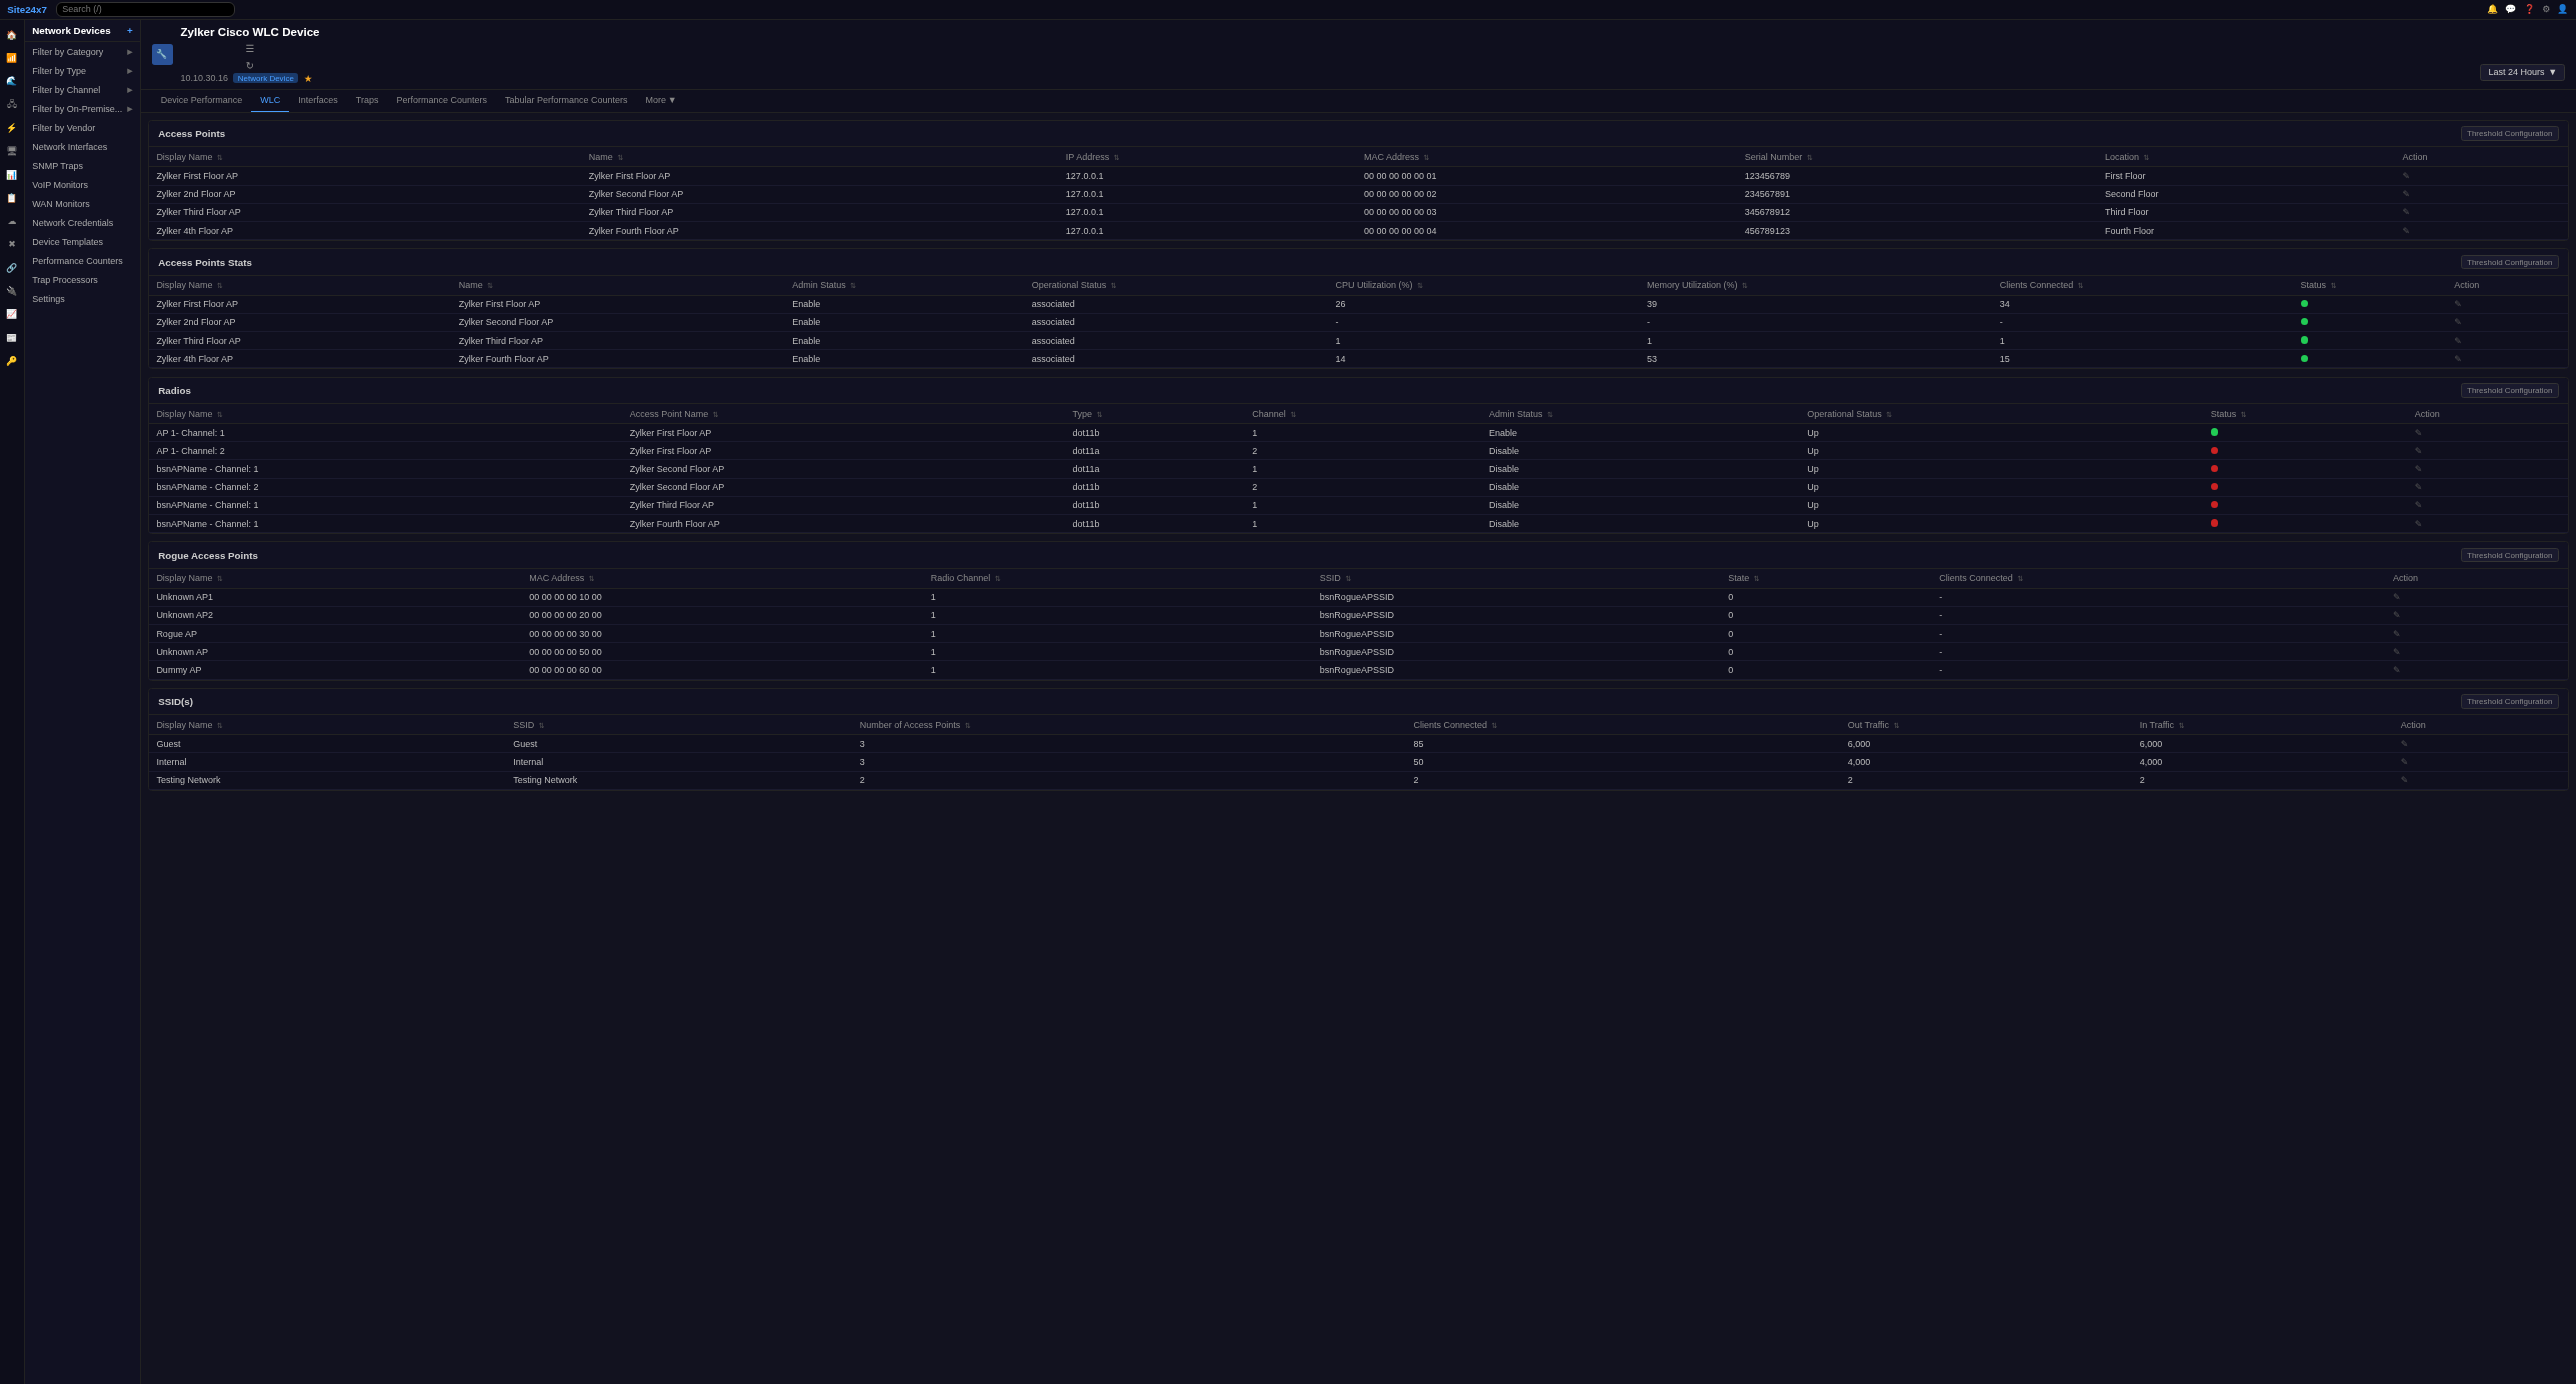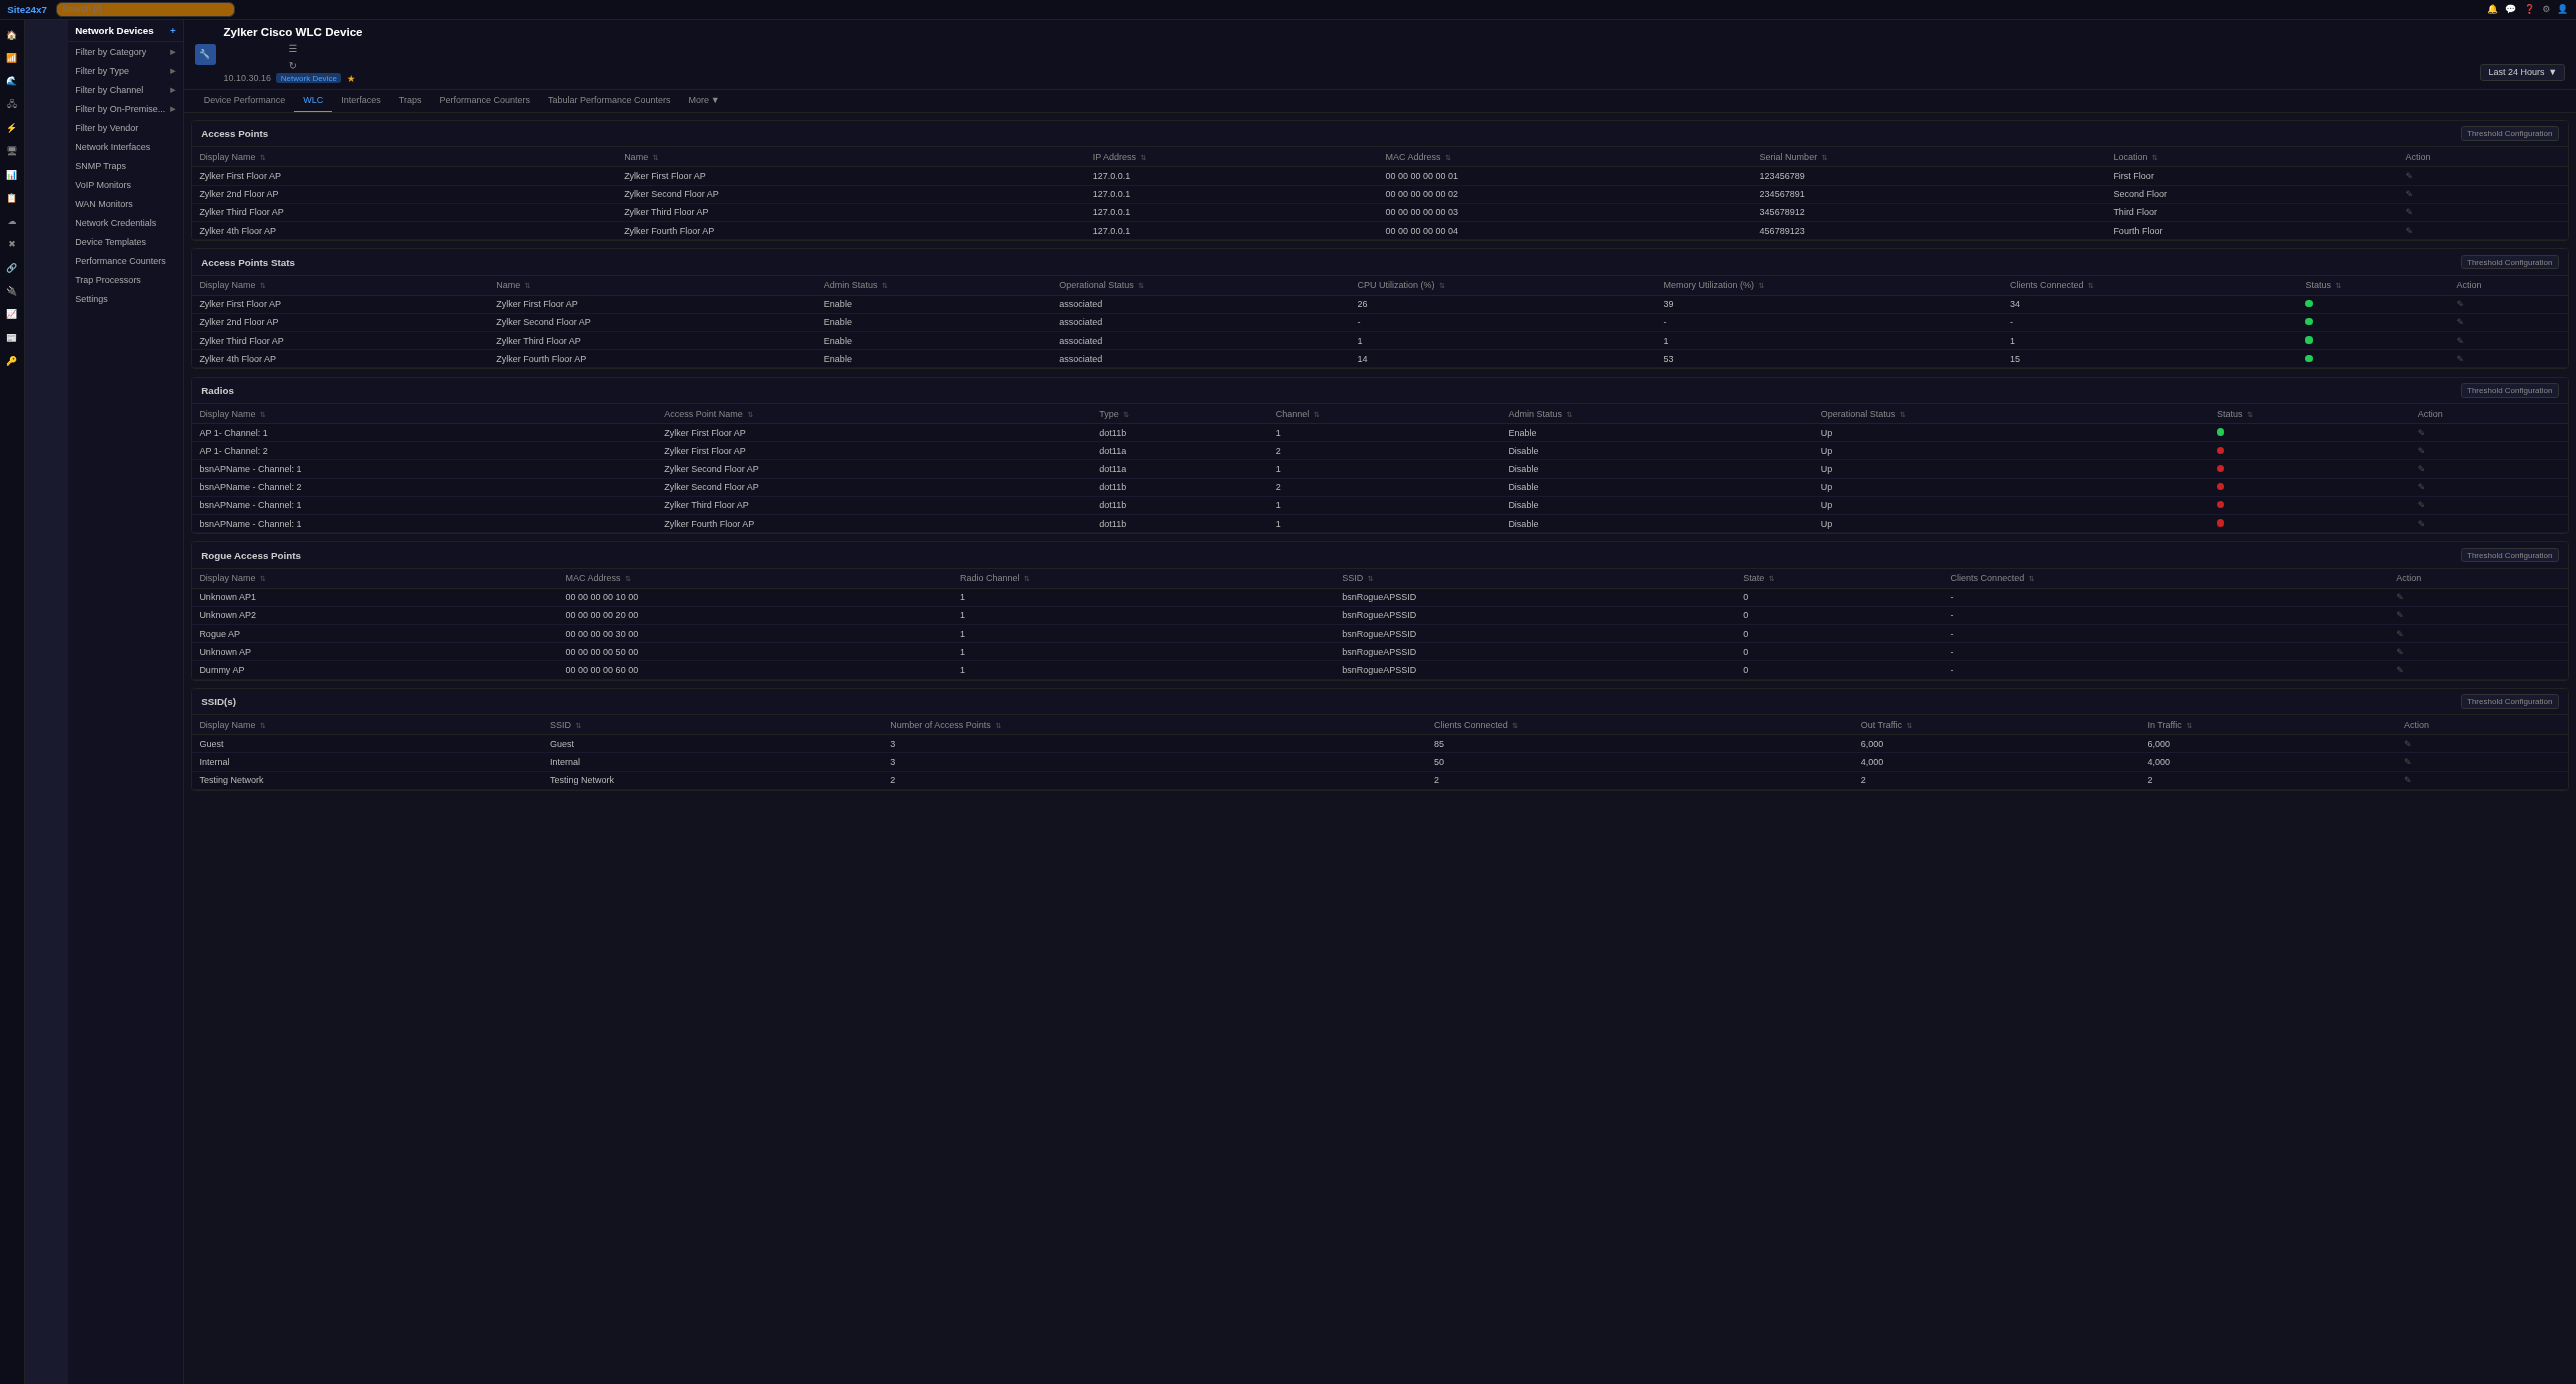--- a/index.html
+++ b/index.html
@@ -31,21 +31,20 @@
     .icon-rail .rail-icon.active { color: #4a9eff; }
 
     
     .sidebar {
       width: 116px;
       background: #111122;
       flex-shrink: 0;
       overflow-y: auto;
       border-right: 0.9px solid #222;
       font-size: 9px;
-      margin-left: 43px;
     }
     .sidebar-header {
       display: flex;
       align-items: center;
       justify-content: space-between;
       padding: 5.4px 7.2px;
       color: #fff;
       font-size: 9.8px;
       font-weight: bold;
       border-bottom: 0.9px solid #222;
@@ -75,21 +74,21 @@
       z-index: 100;
       border-bottom: 0.9px solid #222;
     }
     .topbar-logo {
       color: #4a9eff;
       font-weight: bold;
       font-size: 9.8px;
       margin-right: 9px;
     }
     .topbar-search {
-      background: #a16207;
+      background: #000000;
       border: 0.9px solid #333;
       border-radius: 6px;
       color: #ccc;
       padding: 1.8px 5.4px;
       font-size: 9px;
       width: 179px;
     }
     .topbar-right {
       margin-left: auto;
       display: flex;

